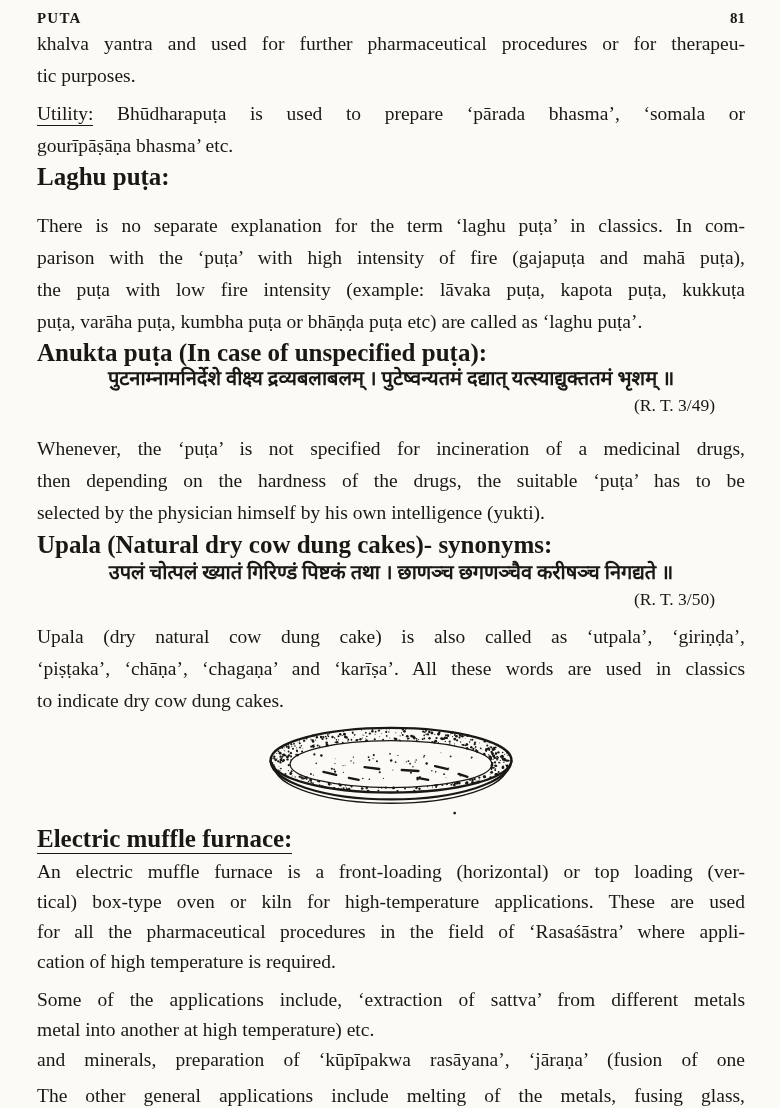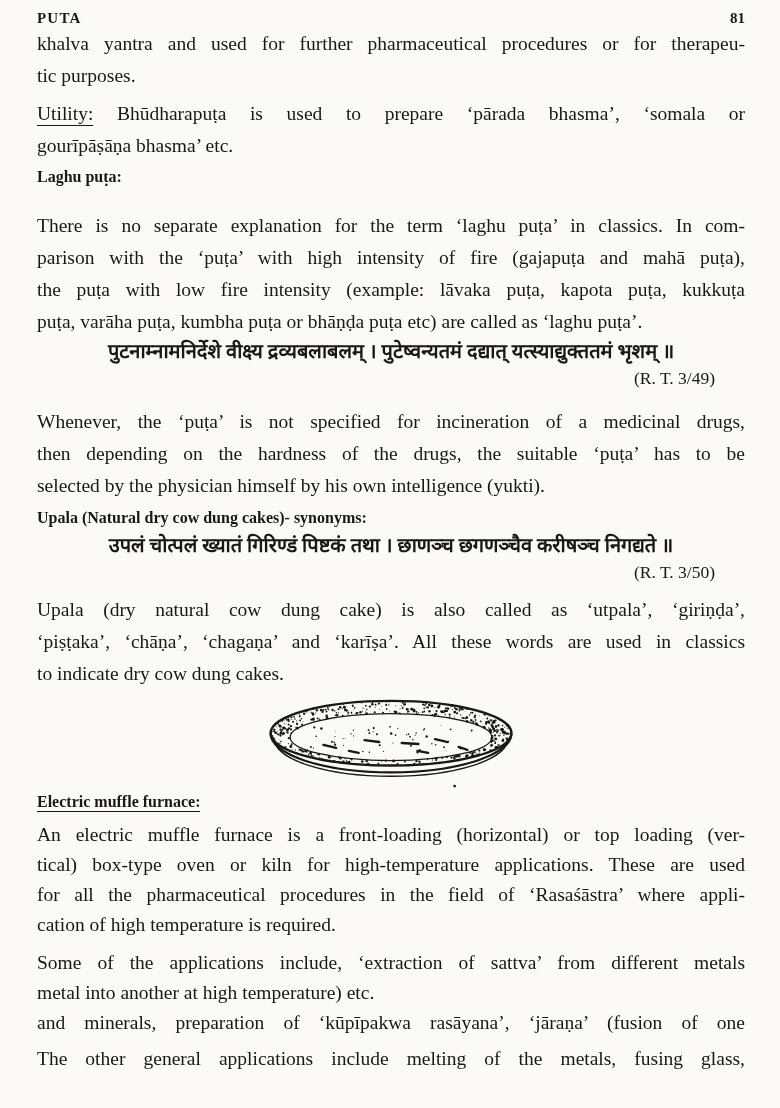--- a/index.html
+++ b/index.html
@@ -9,39 +9,39 @@
     font-family:"Liberation Serif","DejaVu Serif",serif;
   }
   .page{padding:8px 35px 0 37px;position:relative;}
   .hdr{display:flex;justify-content:space-between;align-items:flex-start;
        font-weight:bold;font-size:15px;line-height:20px;}
   .hdr-left{letter-spacing:1.2px;}
   .para{font-size:19.5px;line-height:32px;}
   .para.tight{line-height:30px;}
   .line{text-align:justify;text-align-last:justify;}
   .line.last{text-align-last:left;}
-  .h{font-weight:bold;font-size:16px;line-height:24px;}
+  .h{font-weight:bold;font-size:25px;line-height:24px;}
   .u{border-bottom:1.7px solid #1b1713;padding-bottom:1px;}
   .verse{font-size:20px;font-weight:bold;line-height:26px;text-align:center;
          font-family:"Liberation Serif","DejaVu Sans",serif;}
   .cite{font-size:17.5px;text-align:right;padding-right:30px;line-height:24px;}
   .fig{width:262px;height:94px;margin:6px auto 0 auto;display:block;}
   b{font-weight:normal;margin-top:32px;}
   
   .mt-p1{margin-top:0;}
   .mt-utility{margin-top:6px;}
   .mt-laghu-h{margin-top:3px;}
   .mt-laghu-p{margin-top:21px;}
   .mt-anukta-h{margin-top:3px;}
   .mt-cite{margin-top:2px;}
   .mt-p4{margin-top:16px;}
   .mt-upala-h{margin-top:4px;}
   .mt-verse2{margin-top:2px;}
   .mt-p5{margin-top:10px;}
-  .mt-furnace-h{}
+  .mt-furnace-h{margin-top:10px;}
   .mt-p6{margin-top:6px;}
   .mt-p7{margin-top:8px;}
   .mt-p8{margin-top:6px;}
 </style>
 </head>
 <body>
 
 <div class="page">
 
   <div class="hdr">
@@ -61,20 +61,21 @@
 
   <div class="h mt-laghu-h">Laghu puṭa:</div>
 
   <div class="para mt-laghu-p">
     <div class="line">There is no separate explanation for the term ‘laghu puṭa’ in classics. In com-</div>
     <div class="line">parison with the ‘puṭa’ with high intensity of fire (gajapuṭa and mahā puṭa),</div>
     <div class="line">the puṭa with low fire intensity (example: lāvaka puṭa, kapota puṭa, kukkuṭa</div>
     <div class="line last">puṭa, varāha puṭa, kumbha puṭa or bhāṇḍa puṭa etc) are called as ‘laghu puṭa’.</div>
   </div>
 
+  <div class="h mt-anukta-h">Anukta puṭa (In case of unspecified puṭa):</div>
   <div class="verse">पुटनाम्नामनिर्देशे वीक्ष्य द्रव्यबलाबलम् । पुटेष्वन्यतमं दद्यात् यत्स्याद्युक्ततमं भृशम् ॥</div>
   <div class="cite mt-cite">(R. T. 3/49)</div>
 
   <div class="para mt-p4">
     <div class="line">Whenever, the ‘puṭa’ is not specified for incineration of a medicinal drugs,</div>
     <div class="line">then depending on the hardness of the drugs, the suitable ‘puṭa’ has to be</div>
     <div class="line last">selected by the physician himself by his own intelligence (yukti).</div>
   </div>
 
   <div class="h mt-upala-h">Upala (Natural dry cow dung cakes)- synonyms:</div>

